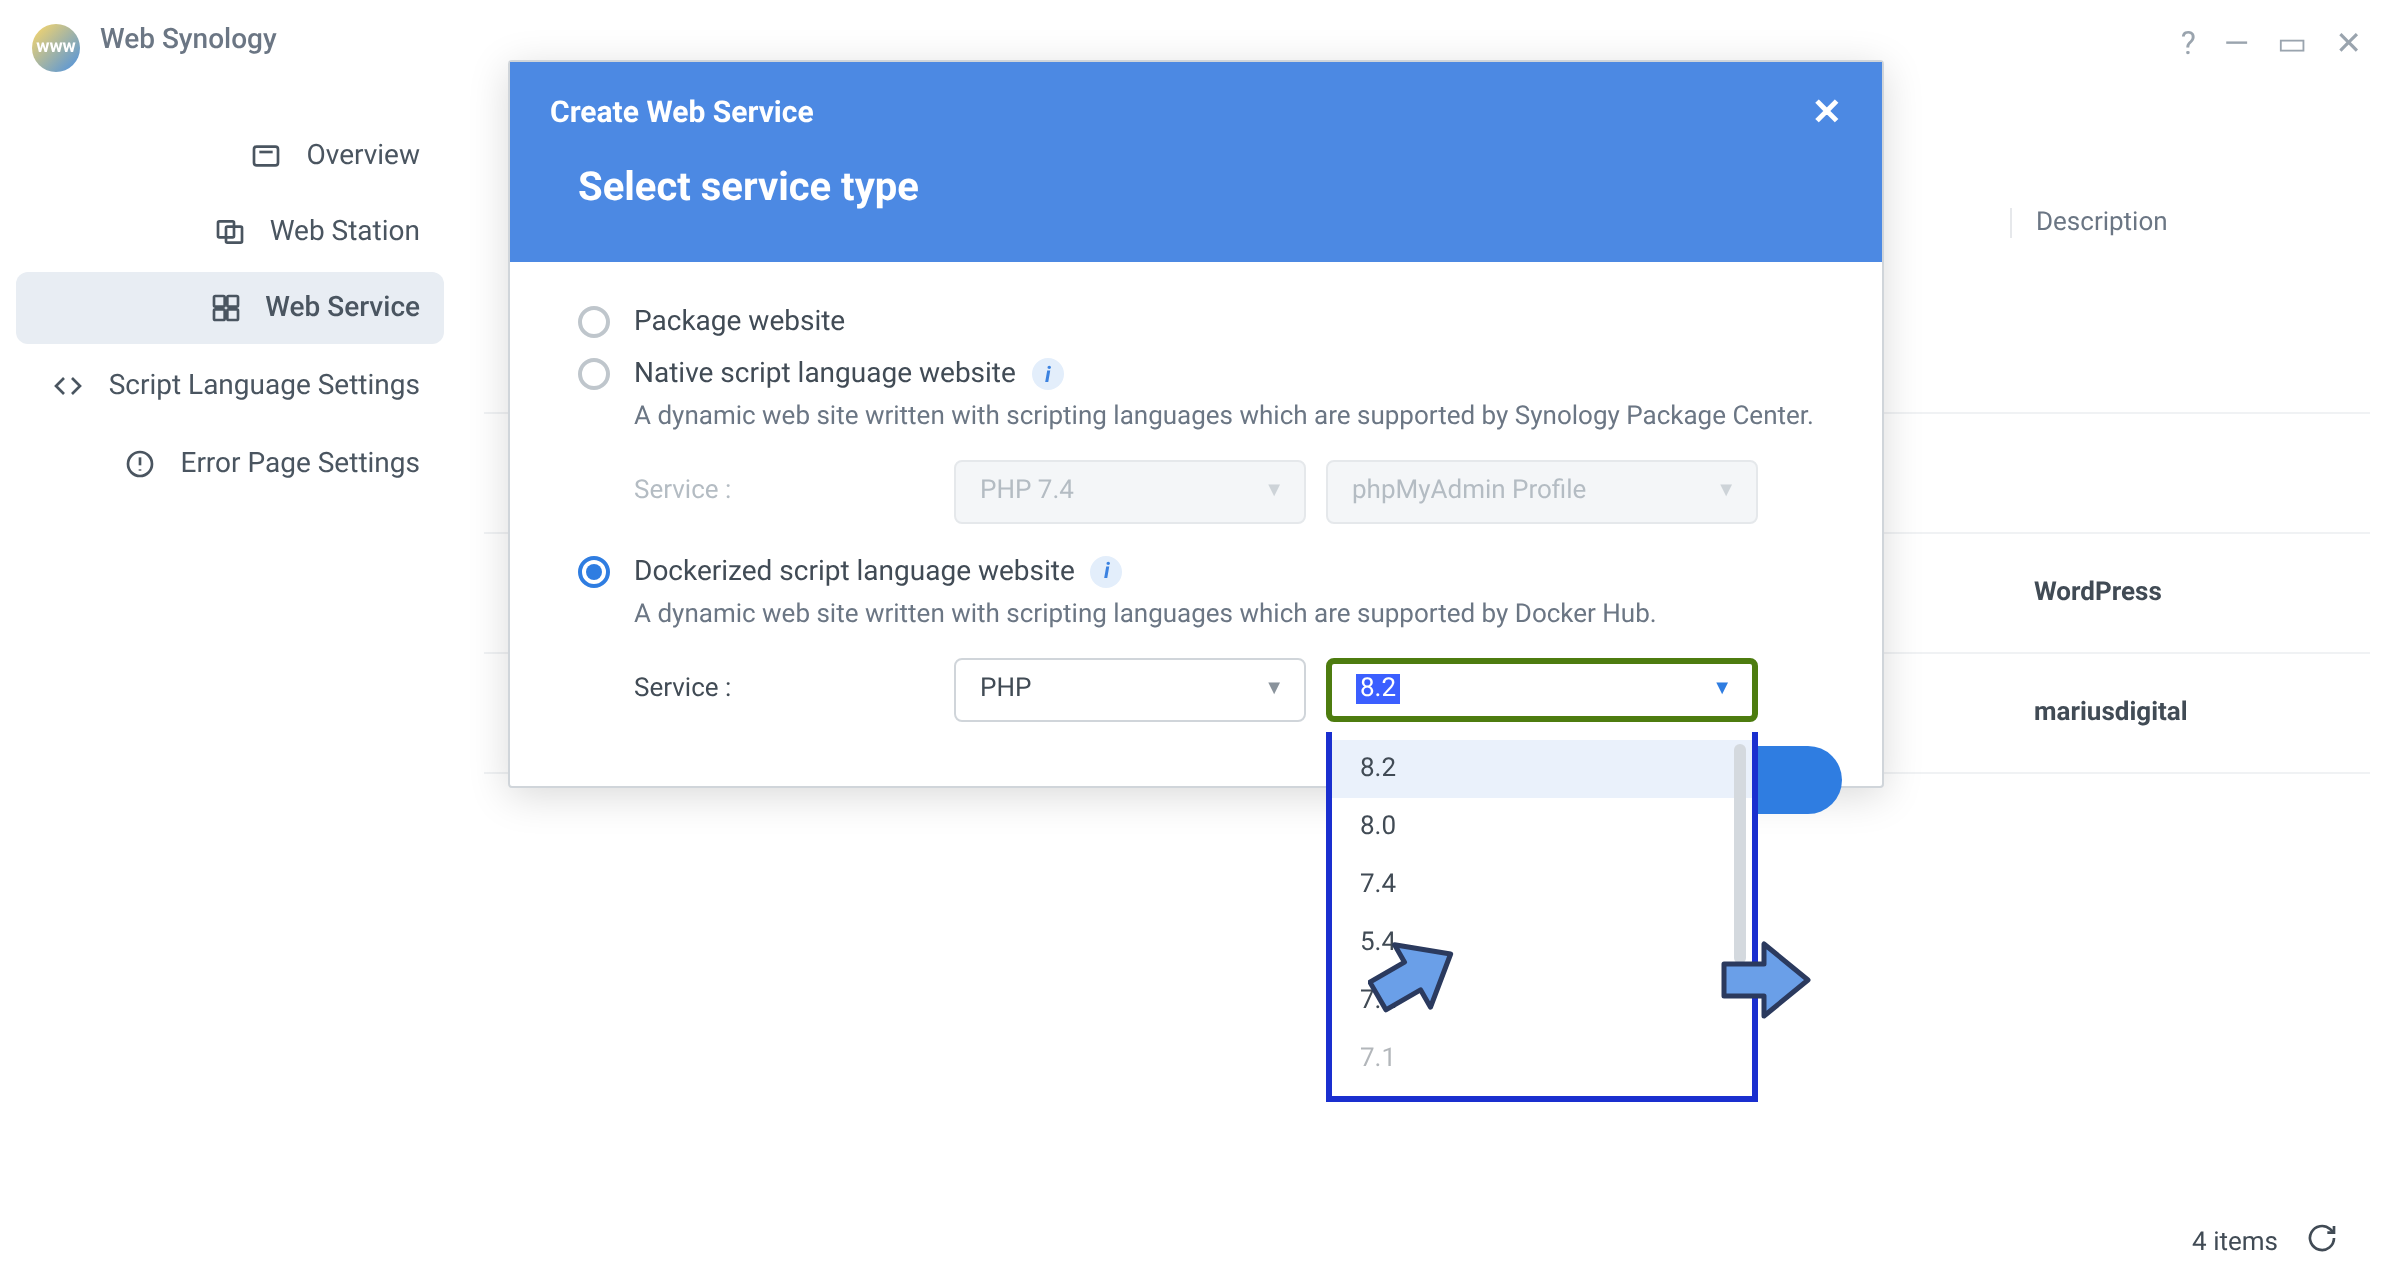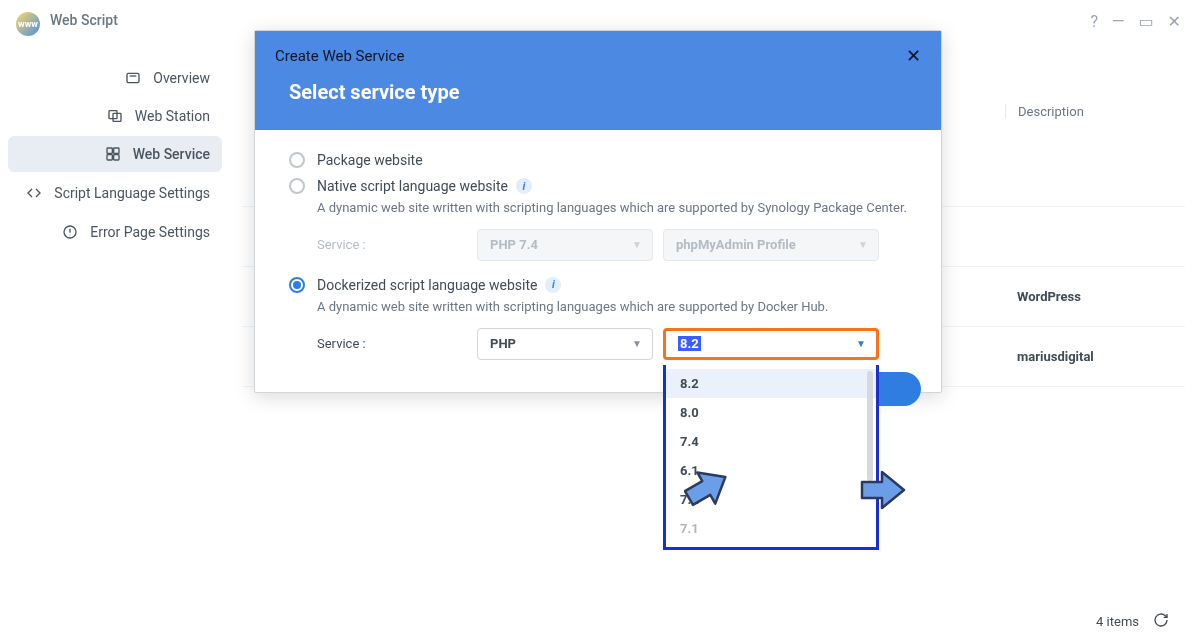--- a/index.html
+++ b/index.html
@@ -23,45 +23,45 @@
 .table-head { display: flex; padding: 8px 0; color: #6b7684; font-size: 13px; }
 .th-desc { margin-left: auto; width: 180px; padding-left: 12px; border-left: 1px solid #e6e8eb; }
 .table-filler { margin-top: 20px; }
 .trow { height: 60px; border-bottom: 1px solid #f0f2f4; display: flex; align-items: center; }
 .trow-label { margin-left: auto; width: 180px; padding-left: 12px; color: #414b55; font-weight: bold; }
 .footer-bar { position: absolute; bottom: 10px; right: 28px; display: flex; align-items: center; gap: 14px; color: #414b55; font-size: 13px; }
 .refresh-icon { cursor: pointer; }
 
 
 .modal { position: absolute; left: 254px; top: 30px; width: 688px; background: #fff; border: 1px solid #d0d5da; border-radius: 2px; box-shadow: 0 4px 20px rgba(0,0,0,0.15); z-index: 100; overflow: visible; }
-.modal-titlebar { background: #4a90e2; background: #4c89e3; color: #0f172a; padding: 14px 20px; font-size: 15px; font-weight: 400; display: flex; align-items: center; }
+.modal-titlebar { background: #4a90e2; background: #4c89e3; color: #ffffff; padding: 14px 20px; font-size: 15px; font-weight: 700; display: flex; align-items: center; }
 .modal-close { margin-left: auto; font-size: 18px; cursor: pointer; }
 .modal-hero { background: #4c89e3; color: #fff; padding: 0 34px 26px; }
 .modal-hero h2 { font-size: 20px; font-weight: 700; }
 .modal-body { padding: 22px 34px 26px; color: #414b55; }
 
 .radio-row { display: flex; align-items: center; margin-bottom: 4px; margin-top: 10px; }
 .radio-row:first-child { margin-top: 0; }
 .radio { width: 16px; height: 16px; border: 2px solid #bfc6cc; border-radius: 50%; margin-right: 12px; flex-shrink: 0; position: relative; }
 .radio.sel { border-color: #2f7de1; }
 .radio.sel::after { content: ''; position: absolute; inset: 2px; background: #2f7de1; border-radius: 50%; }
 .radio-label { font-size: 14px; color: #414b55; display: flex; align-items: center; gap: 8px; }
 .info-badge { width: 16px; height: 16px; background: #e3eefb; color: #3b82e0; border-radius: 50%; font-size: 11px; display: inline-flex; align-items: center; justify-content: center; font-weight: bold; font-style: italic; }
 .desc-line { margin-left: 28px; color: #6b7684; font-size: 13px; line-height: 1.6; margin-bottom: 10px; }
 
 .service-row { display: flex; align-items: center; margin-left: 28px; gap: 10px; margin-top: 6px; margin-bottom: 6px; }
 .service-lbl { width: 150px; color: #414b55; font-size: 13px; }
 .service-lbl.disabled { color: #b4bcc3; }
-.dropdown { flex: 0 0 176px; height: 32px; border: 1px solid #d0d5da; border-radius: 4px; padding: 0 28px 0 12px; display: flex; align-items: center; position: relative; background: #fff; color: #414b55; font-size: 13px; font-weight: bold; }
+.dropdown { flex: 0 0 176px; height: 32px; border: 1px solid #d0d5da; border-radius: 4px; padding: 0 28px 0 12px; display: flex; align-items: center; position: relative; background: #fff; color: #414b55; font-size: 13px; }
 .dropdown.disabled { background: #f4f6f8; color: #b4bcc3; border-color: #e5e8eb; }
 .dropdown .caret { position: absolute; right: 10px; font-size: 10px; color: #8a939c; }
 .dropdown.disabled .caret { color: #cdd3d8; }
 .dropdown.wide { flex: 0 0 216px; }
 
-.dropdown.highlight { border: 3px solid #f97316; }
+.dropdown.highlight { border: 3px solid #4d7c0f; }
 .dropdown.highlight .val-hl { background: #3b5fff; color: #fff; padding: 0 2px; }
 
 
 .dropdown-menu { position: absolute; top: 34px; left: -3px; right: -3px; background: #fff; border: 3px solid #1a2fcf; border-top: none; z-index: 200; }
 .dd-scroll { max-height: 186px; overflow: hidden; padding: 4px 0; position: relative; }
 .dd-item { padding: 7px 14px; font-size: 13px; color: #414b55; cursor: pointer; }
 .dd-item.sel { background: #eaf1fb; }
 .scroll-ind { position: absolute; right: 3px; top: 6px; width: 6px; height: 110px; background: #d4d9de; border-radius: 3px; }
 
 
@@ -69,21 +69,21 @@
 .arrow-svg { width: 48px; height: 44px; }
 
 
 .next-btn { position: absolute; right: 20px; bottom: -14px; width: 64px; height: 34px; background: #2f7de1; border-radius: 17px; z-index: 50; }
 </style>
 </head>
 <body>
 
 <div class="app-header">
   <div class="app-icon">www</div>
-  <div class="app-title">Web Script</div>
+  <div class="app-title">Web Synology</div>
   <div class="win-controls">
     <span class="win-btn">?</span>
     <span class="win-btn">—</span>
     <span class="win-btn">▭</span>
     <span class="win-btn">✕</span>
   </div>
 </div>
 
 <div class="app-body">
   <div class="sidebar">
@@ -223,21 +223,21 @@
         <span class="caret">▼</span>
       </div>
       <div class="dropdown wide highlight" style="position:relative;">
         <span class="val-hl">8.2</span>
         <span class="caret" style="color:#2f7de1">▼</span>
         <div class="dropdown-menu">
           <div class="dd-scroll">
             <div class="dd-item sel">8.2</div>
             <div class="dd-item">8.0</div>
             <div class="dd-item">7.4</div>
-            <div class="dd-item">6.1</div>
+            <div class="dd-item">5.4</div>
             <div class="dd-item">7.2</div>
             <div class="dd-item" style="opacity:0.4">7.1</div>
             <div class="scroll-ind"></div>
           </div>
         </div>
       </div>
     </div>
 
   </div>
   <div class="next-btn"></div>

